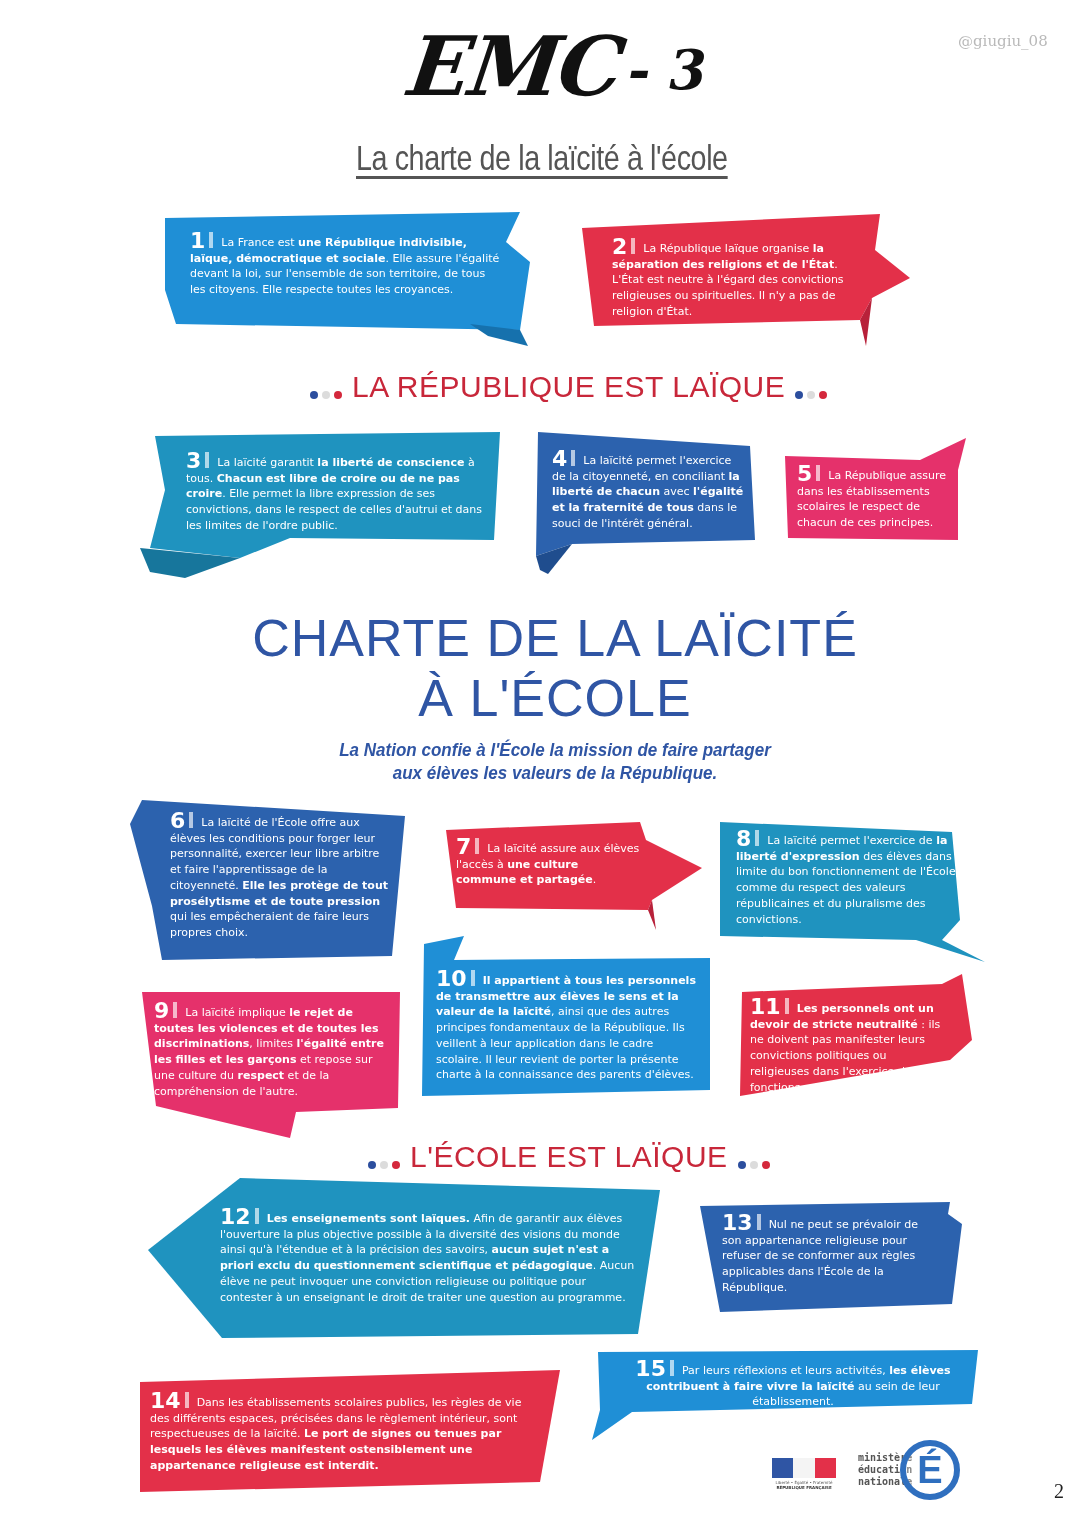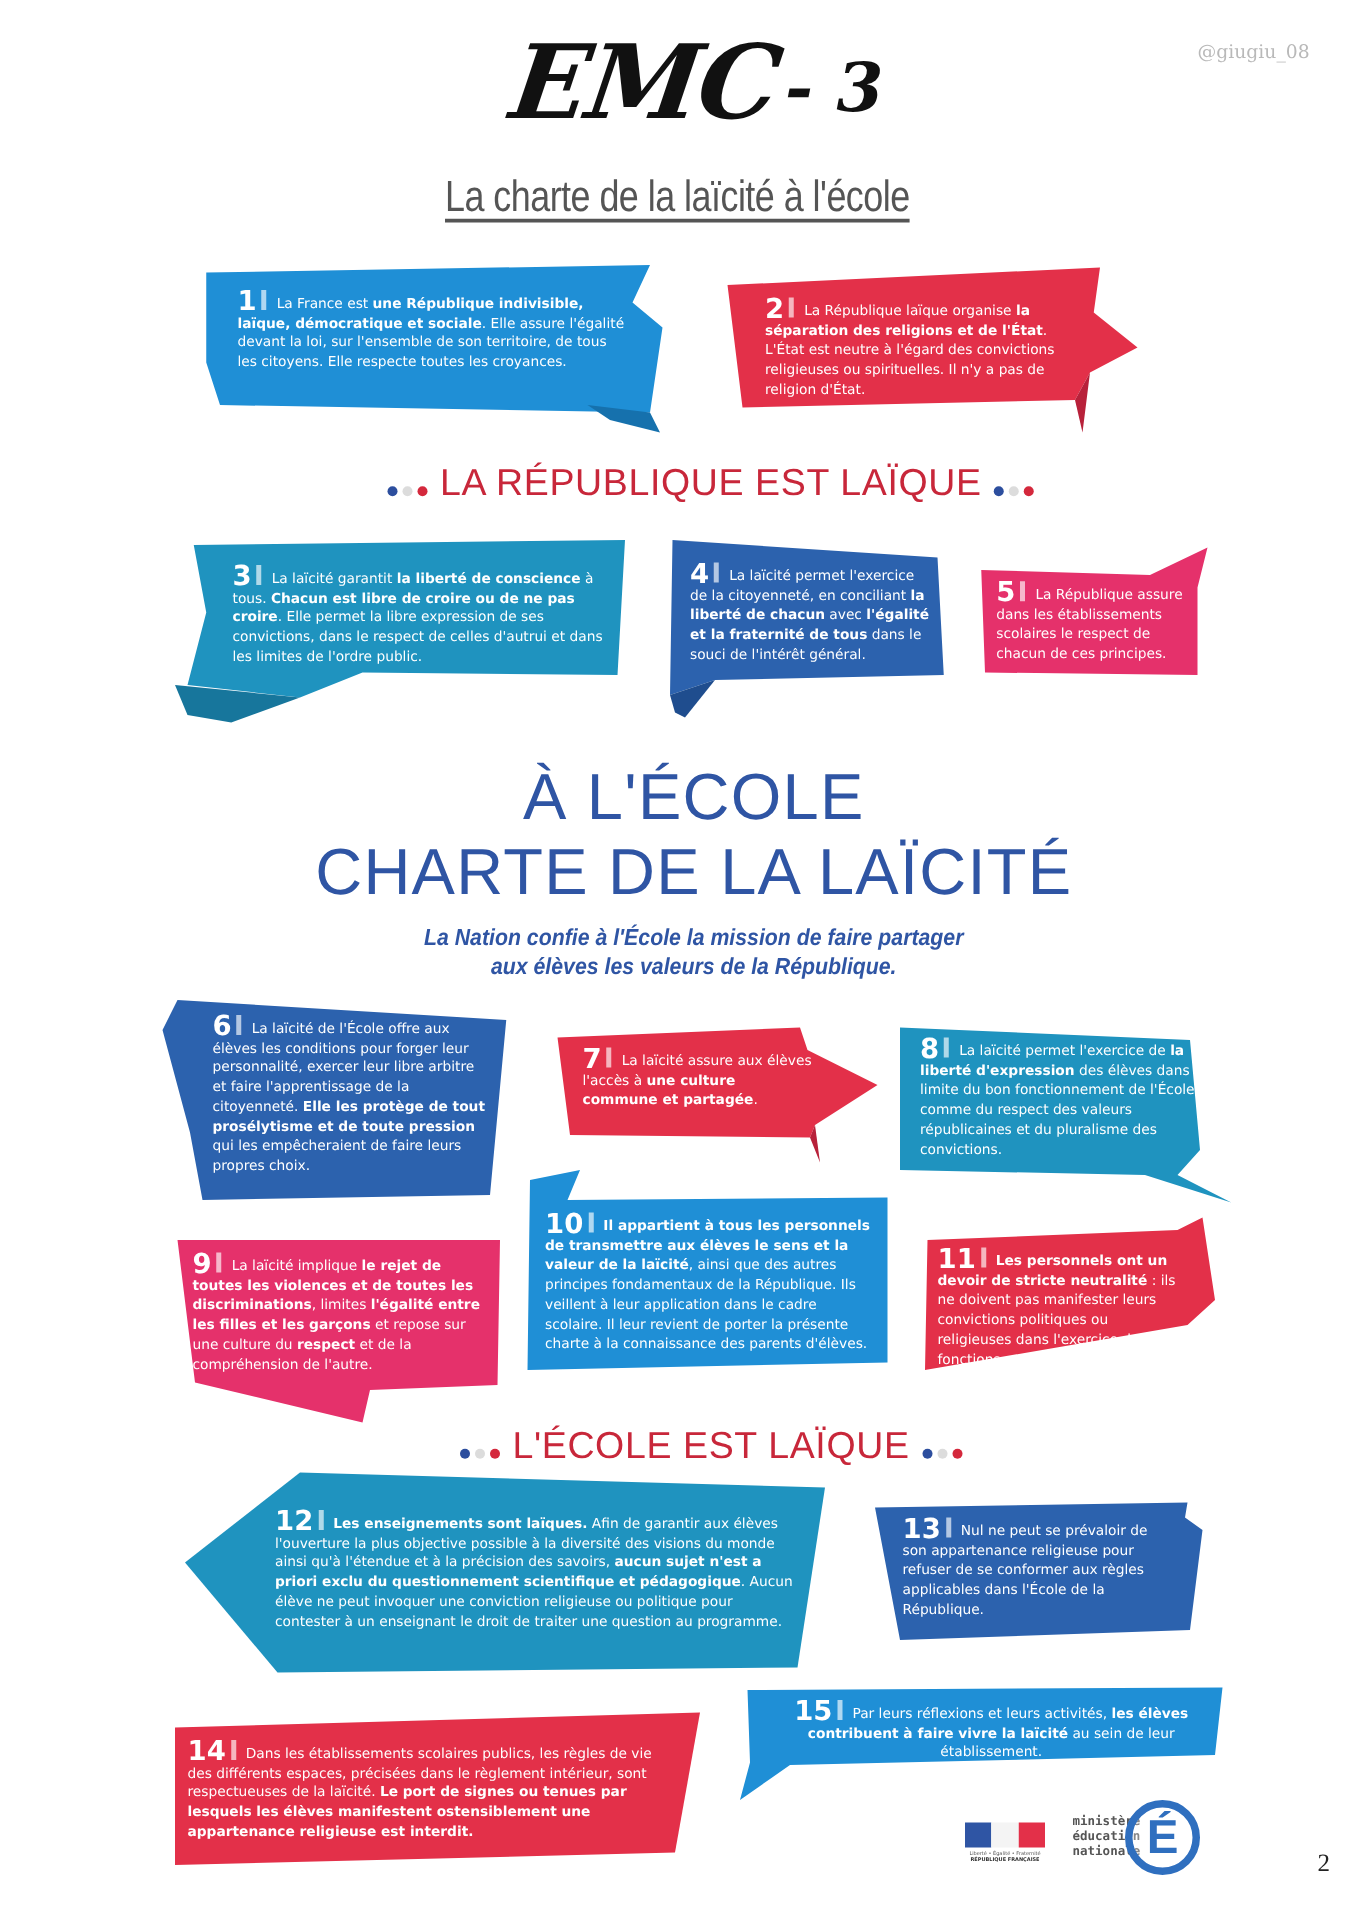--- a/index.html
+++ b/index.html
@@ -70,40 +70,40 @@
 
   <polygon points="140,1382 560,1370 540,1482 140,1492" fill="#e33049"></polygon>
 </svg>
 
 <div class="card" style="left:190px;top:232px;width:310px;"><span class="num">1</span><span class="bar"></span><span>La France est </span><b>une République indivisible, laïque, démocratique et sociale</b><span>. Elle assure l'égalité devant la loi, sur l'ensemble de son territoire, de tous les citoyens. Elle respecte toutes les croyances.</span></div>
 <div class="card" style="left:612px;top:238px;width:250px;"><span class="num">2</span><span class="bar"></span><span>La République laïque organise </span><b>la séparation des religions et de l'État</b><span>. L'État est neutre à l'égard des convictions religieuses ou spirituelles. Il n'y a pas de religion d'État.</span></div>
 <div class="card" style="left:186px;top:452px;width:300px;"><span class="num">3</span><span class="bar"></span><span>La laïcité garantit </span><b>la liberté de conscience</b><span> à tous. </span><b>Chacun est libre de croire ou de ne pas croire</b><span>. Elle permet la libre expression de ses convictions, dans le respect de celles d'autrui et dans les limites de l'ordre public.</span></div>
 <div class="card" style="left:552px;top:450px;width:196px;"><span class="num">4</span><span class="bar"></span><span>La laïcité permet l'exercice de la citoyenneté, en conciliant </span><b>la liberté de chacun</b><span> avec </span><b>l'égalité et la fraternité de tous</b><span> dans le souci de l'intérêt général.</span></div>
 <div class="card" style="left:797px;top:465px;width:160px;"><span class="num">5</span><span class="bar"></span><span>La République assure dans les établissements scolaires le respect de chacun de ces principes.</span></div>
 <div class="card" style="left:170px;top:812px;width:220px;"><span class="num">6</span><span class="bar"></span><span>La laïcité de l'École offre aux élèves les conditions pour forger leur personnalité, exercer leur libre arbitre et faire l'apprentissage de la citoyenneté. </span><b>Elle les protège de tout prosélytisme et de toute pression</b><span> qui les empêcheraient de faire leurs propres choix.</span></div>
-<div class="card" style="left:466px;top:838px;width:186px;"><span class="num">7</span><span class="bar"></span><span>La laïcité assure aux élèves l'accès à </span><b>une culture commune et partagée</b><span>.</span></div>
+<div class="card" style="left:456px;top:838px;width:186px;"><span class="num">7</span><span class="bar"></span><span>La laïcité assure aux élèves l'accès à </span><b>une culture commune et partagée</b><span>.</span></div>
 <div class="card" style="left:736px;top:830px;width:232px;"><span class="num">8</span><span class="bar"></span><span>La laïcité permet l'exercice de </span><b>la liberté d'expression</b><span> des élèves dans la limite du bon fonctionnement de l'École comme du respect des valeurs républicaines et du pluralisme des convictions.</span></div>
 <div class="card" style="left:436px;top:970px;width:266px;"><span class="num">10</span><span class="bar"></span><b>Il appartient à tous les personnels de transmettre aux élèves le sens et la valeur de la laïcité</b><span>, ainsi que des autres principes fondamentaux de la République. Ils veillent à leur application dans le cadre scolaire. Il leur revient de porter la présente charte à la connaissance des parents d'élèves.</span></div>
 <div class="card" style="left:154px;top:1002px;width:236px;"><span class="num">9</span><span class="bar"></span><span>La laïcité implique </span><b>le rejet de toutes les violences et de toutes les discriminations</b><span>, limites </span><b>l'égalité entre les filles et les garçons</b><span> et repose sur une culture du </span><b>respect</b><span> et de la compréhension de l'autre.</span></div>
 <div class="card" style="left:750px;top:998px;width:196px;"><span class="num">11</span><span class="bar"></span><b>Les personnels ont un devoir de stricte neutralité</b><span> : ils ne doivent pas manifester leurs convictions politiques ou religieuses dans l'exercice de leurs fonctions.</span></div>
 <div class="card" style="left:220px;top:1208px;width:420px;"><span class="num">12</span><span class="bar"></span><b>Les enseignements sont laïques.</b><span> Afin de garantir aux élèves l'ouverture la plus objective possible à la diversité des visions du monde ainsi qu'à l'étendue et à la précision des savoirs, </span><b>aucun sujet n'est a priori exclu du questionnement scientifique et pédagogique</b><span>. Aucun élève ne peut invoquer une conviction religieuse ou politique pour contester à un enseignant le droit de traiter une question au programme.</span></div>
 <div class="card" style="left:722px;top:1214px;width:212px;"><span class="num">13</span><span class="bar"></span><span>Nul ne peut se prévaloir de son appartenance religieuse pour refuser de se conformer aux règles applicables dans l'École de la République.</span></div>
 <div class="card" style="left:608px;top:1360px;width:370px;text-align:center;"><span class="num">15</span><span class="bar"></span><span>Par leurs réflexions et leurs activités, </span><b>les élèves contribuent à faire vivre la laïcité</b><span> au sein de leur établissement.</span></div>
 <div class="card" style="left:150px;top:1392px;width:392px;"><span class="num">14</span><span class="bar"></span><span>Dans les établissements scolaires publics, les règles de vie des différents espaces, précisées dans le règlement intérieur, sont respectueuses de la laïcité. </span><b>Le port de signes ou tenues par lesquels les élèves manifestent ostensiblement une appartenance religieuse est interdit.</b></div>
 
 <div class="section-title" style="left:300px;top:370px;">
   <span class="dots"><span class="dot" style="background:#2c4e9e"></span><span class="dot" style="background:#dcdcdc"></span><span class="dot" style="background:#d4283c"></span></span><span>LA RÉPUBLIQUE EST LAÏQUE</span><span class="dots"><span class="dot" style="background:#2c4e9e"></span><span class="dot" style="background:#dcdcdc"></span><span class="dot" style="background:#d4283c"></span></span>
 </div>
 <div class="section-title" style="left:358px;top:1140px;">
   <span class="dots"><span class="dot" style="background:#2c4e9e"></span><span class="dot" style="background:#dcdcdc"></span><span class="dot" style="background:#d4283c"></span></span><span>L'ÉCOLE EST LAÏQUE</span><span class="dots"><span class="dot" style="background:#2c4e9e"></span><span class="dot" style="background:#dcdcdc"></span><span class="dot" style="background:#d4283c"></span></span>
 </div>
 
 <div id="main-title" class="abs">
+  <div>CHARTE DE LA LAÏCITÉ</div>
   <div>À L'ÉCOLE</div>
-  <div>CHARTE DE LA LAÏCITÉ</div>
 </div>
 <div id="main-sub" class="abs">
   <div>La Nation confie à l'École la mission de faire partager</div>
   <div>aux élèves les valeurs de la République.</div>
 </div>
 
 <div class="abs" style="left:772px;top:1458px;width:64px;">
   <div style="display:flex;height:20px;">
     <div style="flex:1;background:#2f55a4;"></div>
     <div style="flex:1;background:#f4f4f4;"></div>

